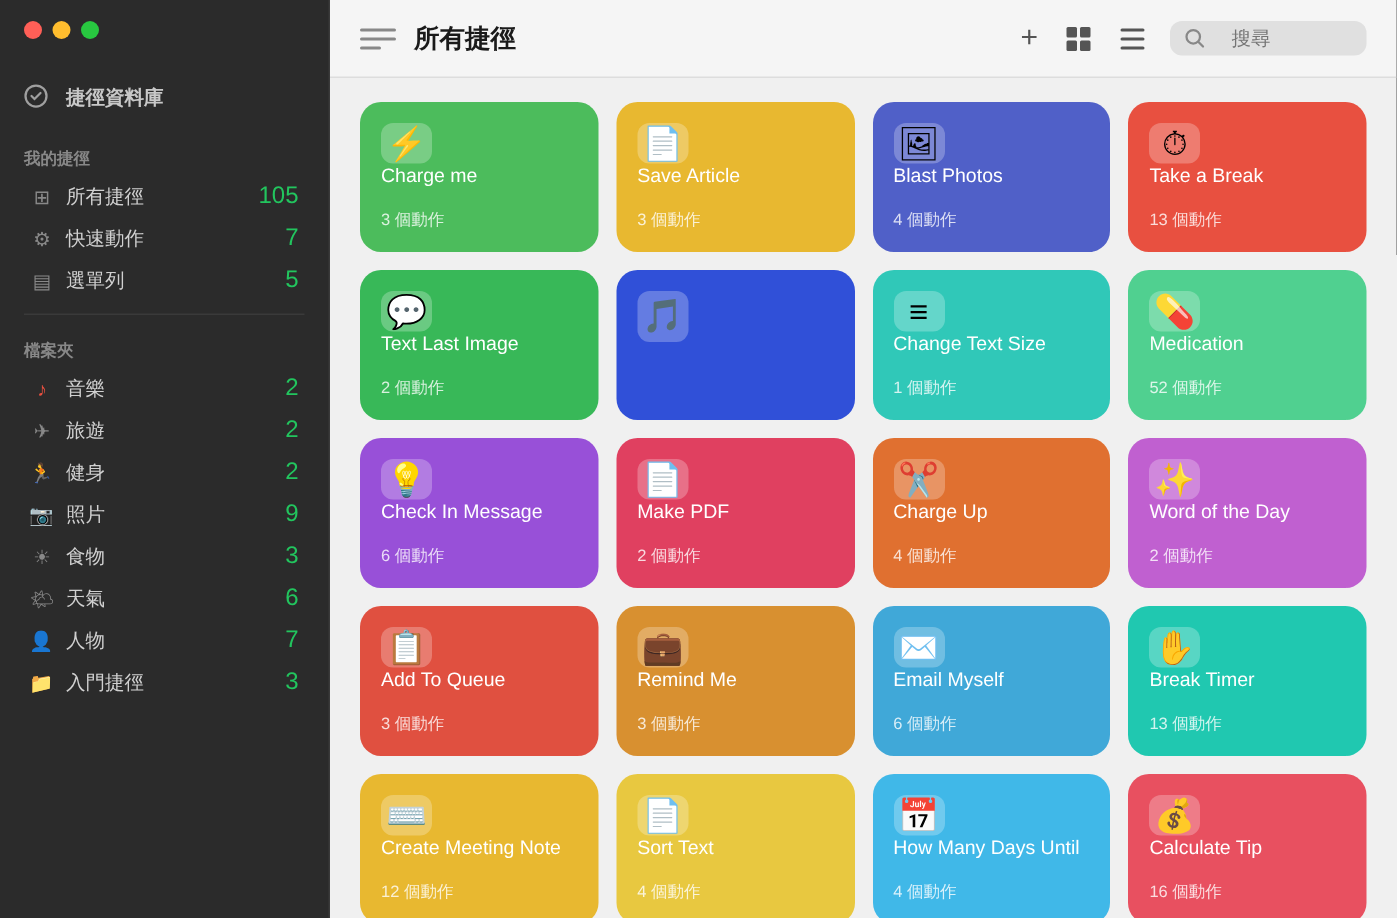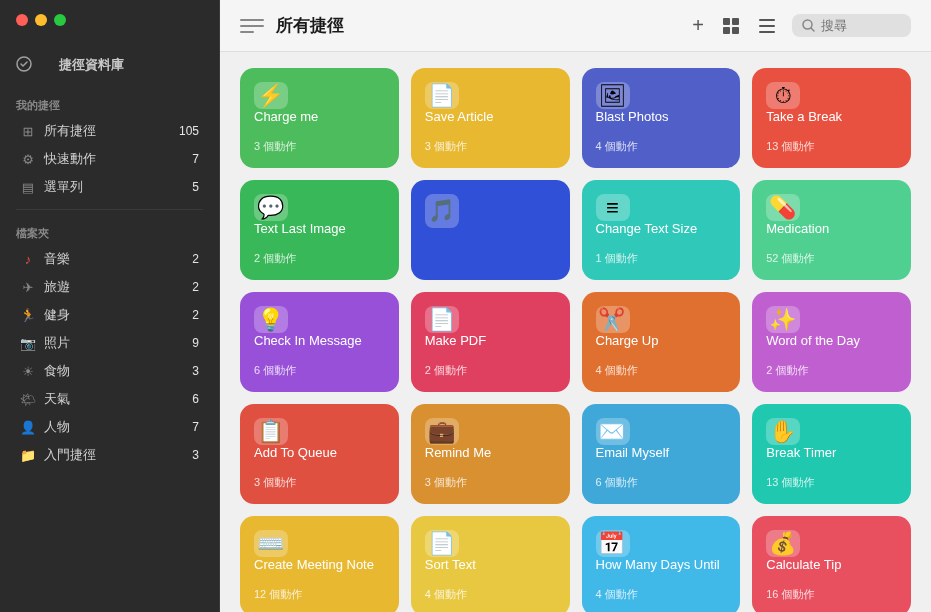--- a/index.html
+++ b/index.html
@@ -20,21 +20,21 @@
       border-right: 1px solid #3a3a3a;
       display: flex;
       flex-direction: column;
       padding: 40px 0 10px 0;
     }
 
     .sidebar-header {
       display: flex;
       align-items: center;
       padding: 0 16px 16px 16px;
-      gap: 25px;
+      gap: 10px;
     }
 
     .sidebar-header-icon {
       width: 18px;
       height: 18px;
       color: #a0a0a0;
     }
 
     .sidebar-header-label {
       font-size: 13px;
@@ -70,22 +70,22 @@
       font-size: 13px;
     }
 
     .sidebar-item-label {
       font-size: 13px;
       color: #d0d0d0;
       flex: 1;
     }
 
     .sidebar-item-count {
-      font-size: 12px;
-      color: #e5e5e5;
+      font-size: 16px;
+      color: #22c55e;
     }
 
     .sidebar-divider {
       height: 1px;
       background: #3a3a3a;
       margin: 8px 16px;
     }
 
     
     .main {
@@ -129,21 +129,21 @@
       justify-content: center;
       padding: 2px;
     }
 
     .search-box {
       display: flex;
       align-items: center;
       background: #e0e0e0;
       border-radius: 8px;
       padding: 4px 10px;
-      gap: 6px;
+      gap: 18px;
     }
 
     .search-box input {
       border: none;
       background: transparent;
       font-size: 13px;
       color: #555;
       outline: none;
       width: 80px;
     }

